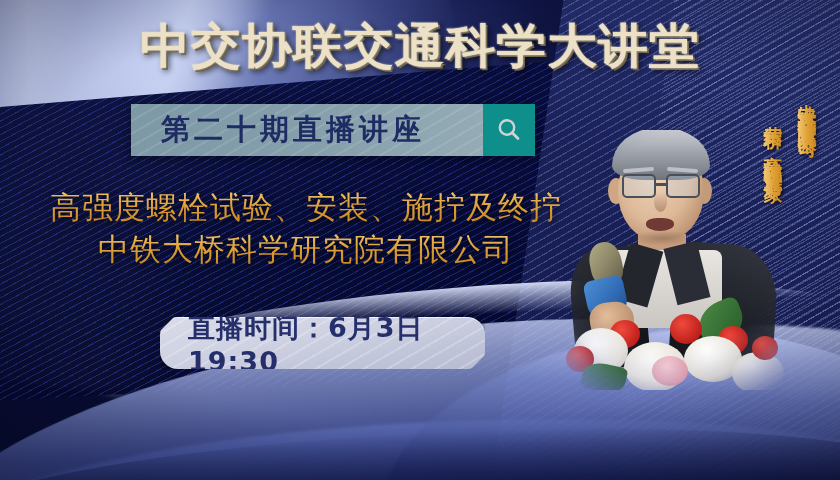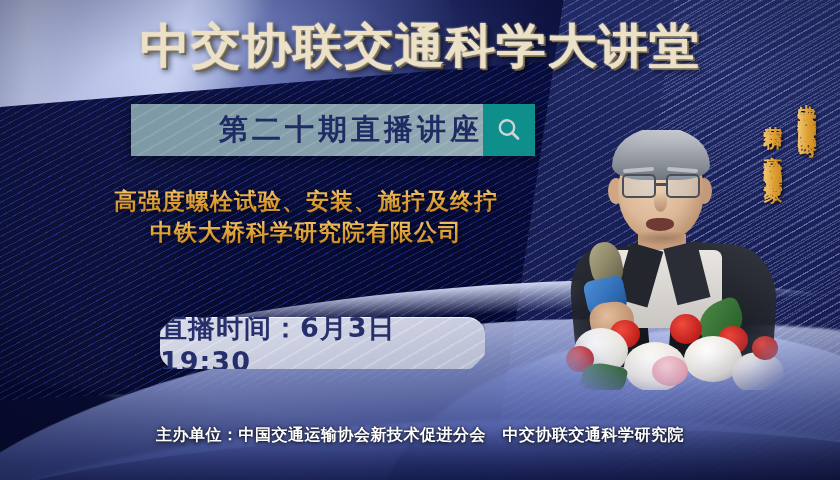--- a/index.html
+++ b/index.html
@@ -245,42 +245,42 @@
     position:absolute; left:131px; top:104px;
     width:404px; height:52px;
     background:
       repeating-linear-gradient(-30deg, rgba(255,255,255,.10) 0 2px, rgba(255,255,255,0) 2px 11px),
       linear-gradient(100deg, #7d99a6 0%, #86a0ac 50%, #9ab0b9 100%);
     display:flex; align-items:center;
     z-index:6;
     box-shadow:0 2px 10px rgba(0,0,0,.45);
   }
   .subtitle-text {
-    flex:1; text-align:right;
+    flex:1; text-align:left;
     font-size:29px; font-weight:700;
     color:#1f2b63;
     letter-spacing:4px;
     padding-left:30px;
     font-family:"DejaVu Sans","Liberation Sans",sans-serif;
   }
   .search-box {
     width:52px; height:52px; flex:none;
     background:#0f8f8c;
     display:flex; align-items:center; justify-content:center;
   }
   .search-box svg { display:block; }
 
   
   .topic {
     position:absolute; left:6px; top:186px; width:600px;
     text-align:center;
     z-index:6;
   }
   .topic-line {
-    font-size:23px; font-weight:700; line-height:1.36;
+    font-size:31px; font-weight:400; line-height:1.36;
     letter-spacing:1px;
     color:#e2a33a;
     background:linear-gradient(to bottom,#f7cf7c 0%,#e0a238 46%,#c4811f 100%);
     -webkit-background-clip:text; background-clip:text;
     -webkit-text-fill-color:transparent;
     font-family:"DejaVu Sans","Liberation Sans",sans-serif;
     filter:drop-shadow(1px 2px 3px rgba(0,0,0,.8));
     white-space:nowrap;
   }
 
@@ -294,20 +294,21 @@
     border-radius:18px 18px 18px 18px;
     clip-path: polygon(14px 0, 100% 0, 100% calc(100% - 14px), calc(100% - 14px) 100%, 0 100%, 0 14px);
     display:flex; align-items:center; justify-content:center;
     box-shadow:0 3px 12px rgba(0,0,0,.5), inset 0 1px 0 rgba(255,255,255,.7);
     z-index:6;
   }
   .time-text {
     font-size:27px; font-weight:700;
     color:#252f6b; letter-spacing:1px;
     font-family:"DejaVu Sans","Liberation Sans",sans-serif;
+    margin-left:28px;
   }
 
   
   .vert-col {
     position:absolute;
     writing-mode:vertical-rl;
     text-orientation:upright;
     font-size:19px; font-weight:700;
     line-height:1.08;
     letter-spacing:3px;
@@ -406,16 +407,15 @@
     <div class="topic-line">中铁大桥科学研究院有限公司</div>
   </div>
 
   <div class="time-badge">
     <span class="time-text">直播时间：6月3日19:30</span>
   </div>
 
   <div class="vert-col vert-org">中铁大桥科学研究院有限公司</div>
   <div class="vert-col vert-name">黄绍桥　高栓试验研究首席专家</div>
 
-  <div class="footer">主办单位：中国交通运输协会新技术促进分会　中交协联交通科学研究院</div>
 
   <div class="vignette"></div>
 </div>
 
 </body></html>

